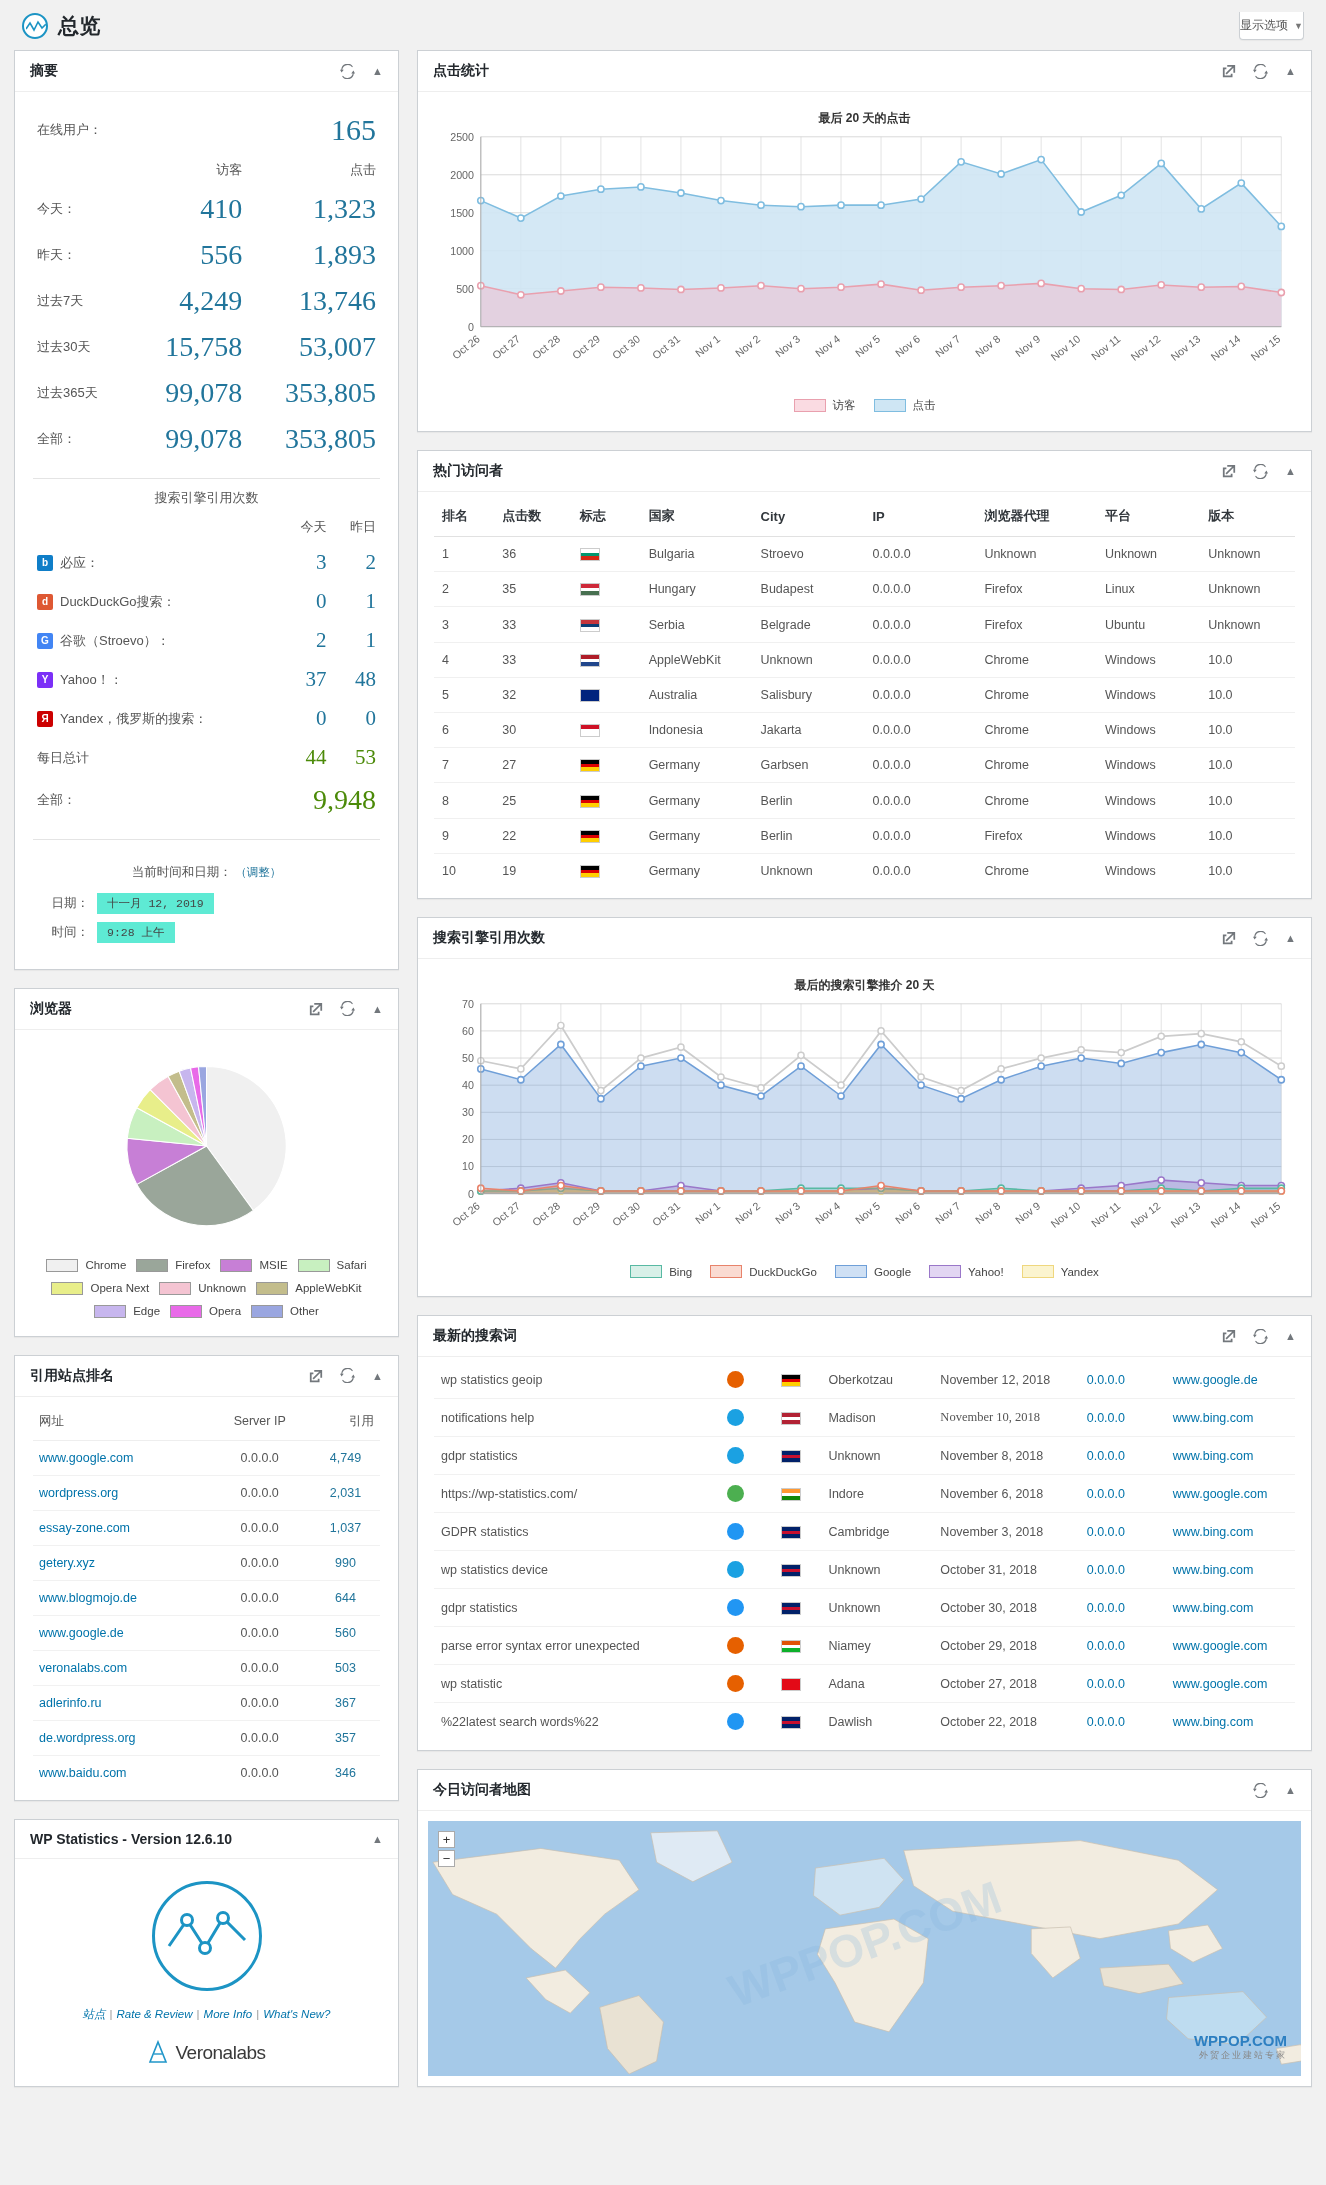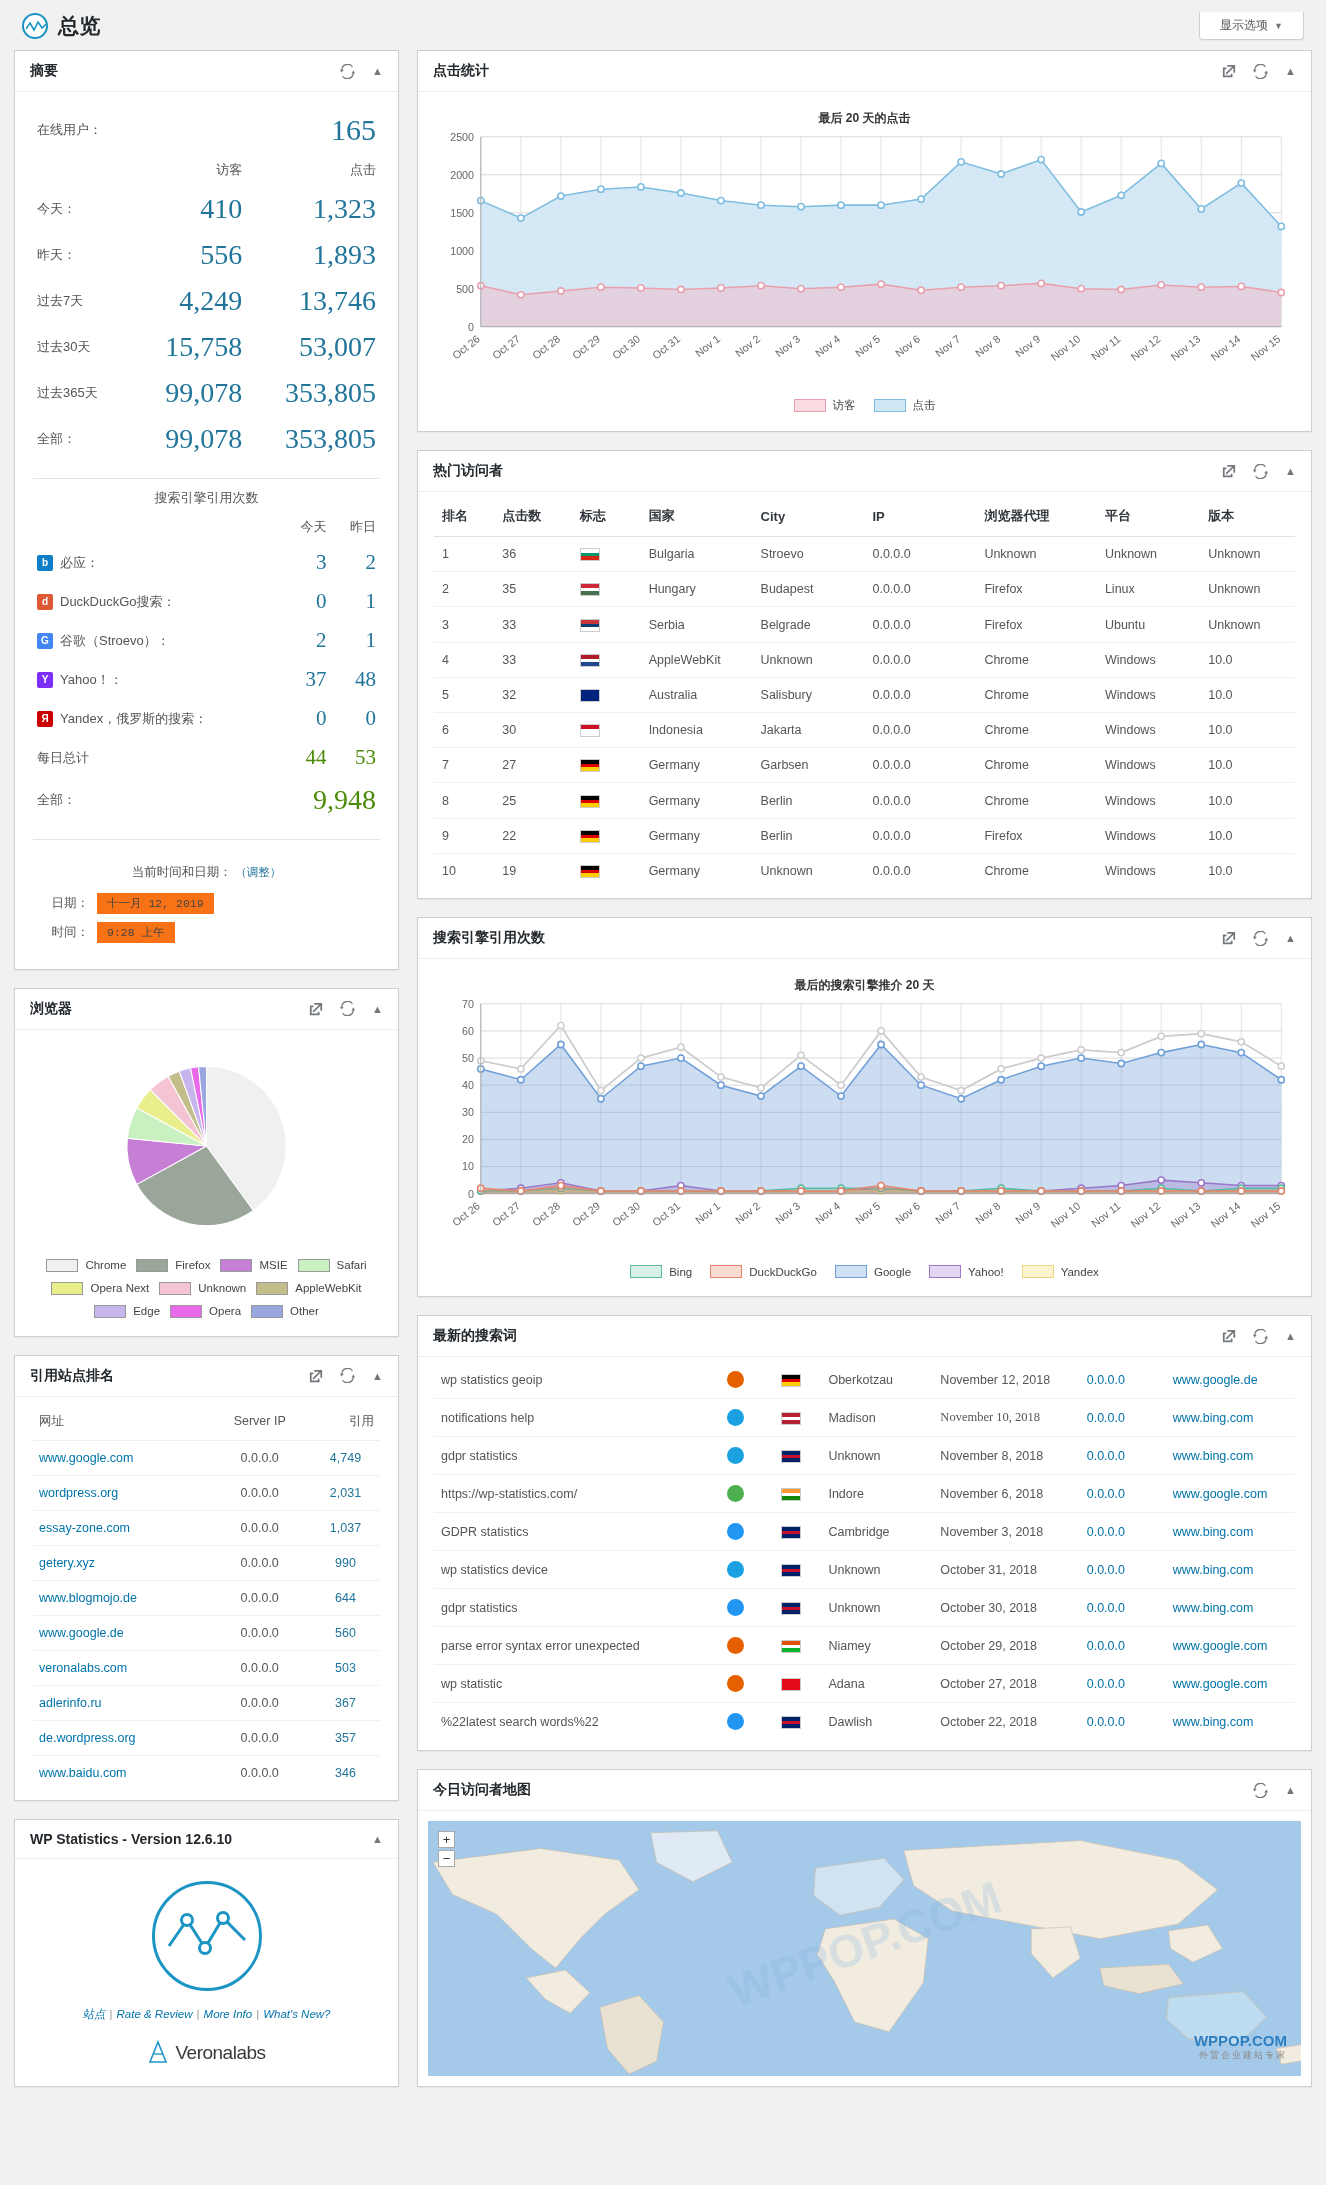--- a/index.html
+++ b/index.html
@@ -21,21 +21,21 @@
   .page-title-row { display: flex; align-items: center; gap: 10px; }
   .wps-logo {
     width: 26px; height: 26px; border-radius: 50%;
     border: 2px solid #1c94c4; display: block;
     position: relative; overflow: hidden; background: #fff;
   }
   .wps-logo svg { position: absolute; left: 2px; top: 5px; }
   .page-title { font-size: 21px; font-weight: bold; color: #23282d; letter-spacing: .5px; }
   .screen-opts {
     background: #fff; border: 1px solid #ccd0d4; border-top: none;
-    border-radius: 0 0 4px 4px; padding: 5px 20px; font-size: 12px;
+    border-radius: 0 0 4px 4px; padding: 5px 0; font-size: 12px;
     color: #555; cursor: pointer; box-shadow: 0 1px 1px rgba(0,0,0,.04);
     display: flex; align-items: center; gap: 6px;
   }
   .caret-dn { font-size: 9px; color: #777; }
 
   
   .columns { display: flex; gap: 18px; padding: 0 14px; align-items: flex-start; }
   .col-left { width: 385px; flex: none; }
   .col-right { flex: 1; }
 
@@ -82,21 +82,21 @@
   .se-num.green { color: #4b8a08; }
   .se-num.green.big { font-size: 28px; }
   .se-hdr { text-align: right; font-size: 13px; color: #555; }
 
   .dt-block { text-align: center; padding-top: 10px; }
   .dt-cap { font-size: 12.5px; color: #555; margin-bottom: 12px; }
   .dt-cap a { color: #21759b; text-decoration: none; font-size: 11.5px; }
   .dt-row { display: flex; align-items: center; gap: 8px; margin: 8px 0 8px 14px; }
   .dt-lbl { font-size: 12.5px; color: #555; width: 42px; text-align: right; }
   .dt-val {
-    background: #f97316; padding: 3px 10px; font-family: "Liberation Mono", monospace;
+    background: #5eead4; padding: 3px 10px; font-family: "Liberation Mono", monospace;
     font-size: 11.5px; color: #444;
   }
 
   
   .chart-title { text-align: center; font-size: 12px; font-weight: bold; color: #333; margin: 4px 0 2px 0; }
   .chart-area { position: relative; }
   .legend { display: flex; justify-content: center; gap: 18px; margin-top: 8px; flex-wrap: wrap; }
   .legend-item { display: flex; align-items: center; gap: 7px; font-size: 11.5px; color: #444; }
   .legend-swatch { width: 32px; height: 13px; border: 1px solid #999; }
 

